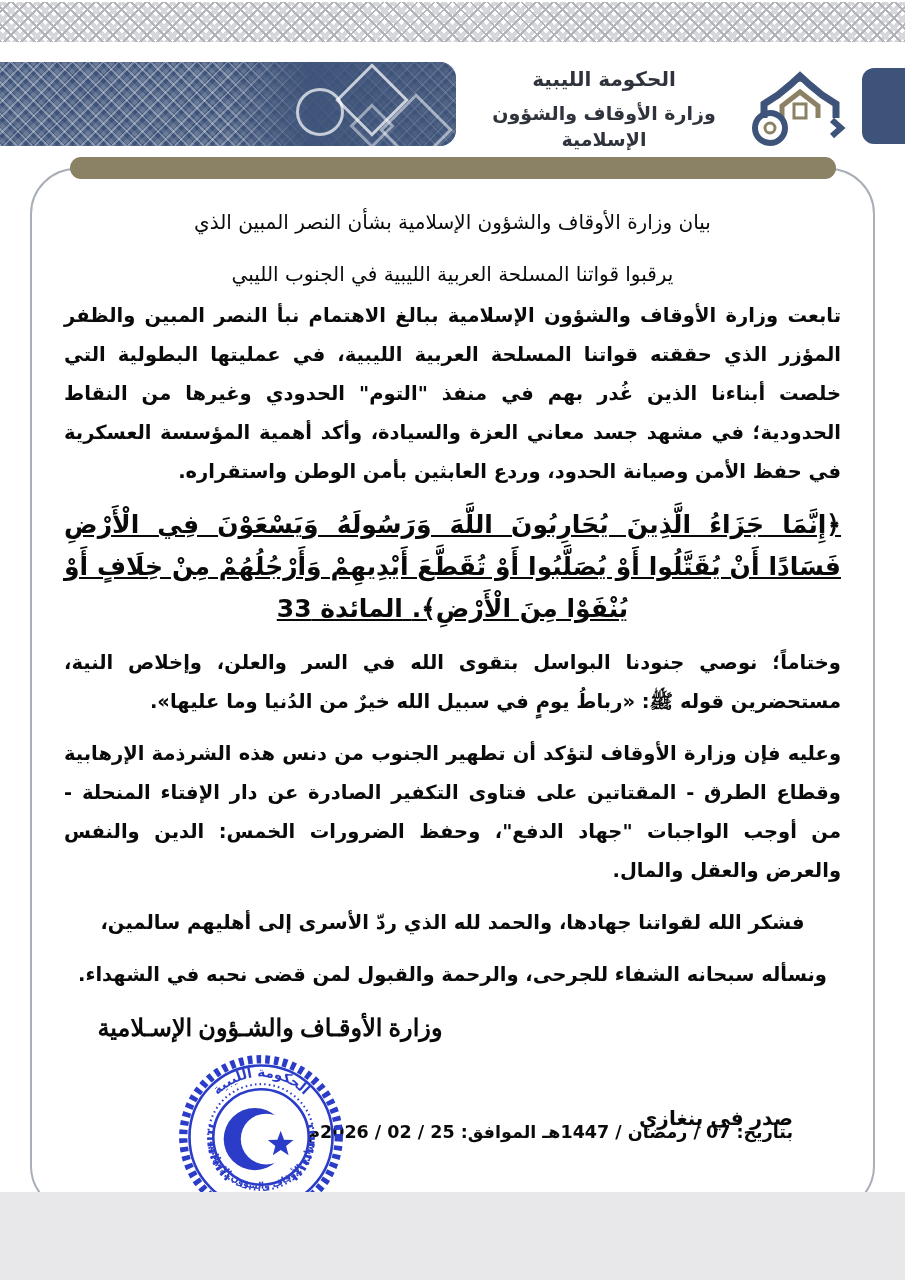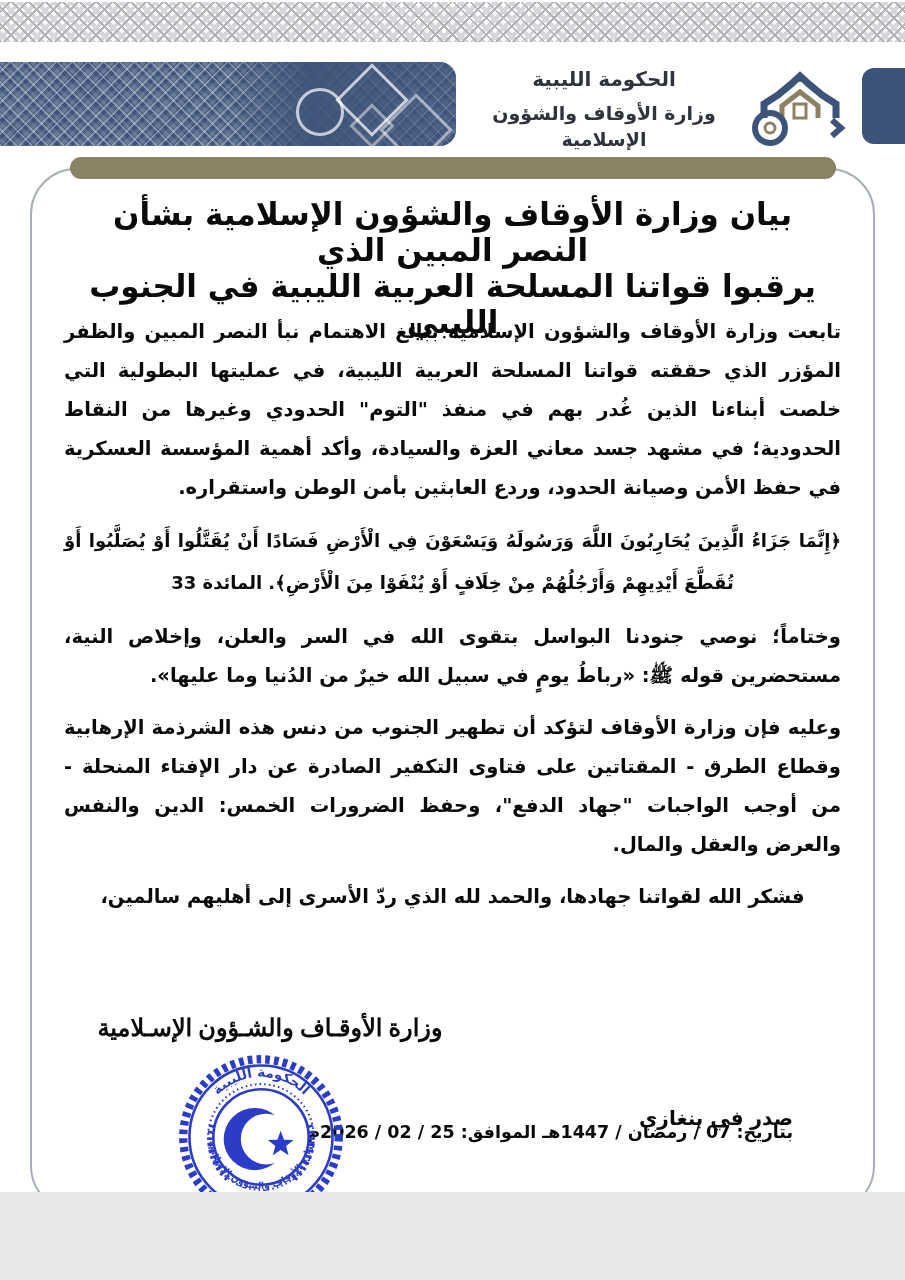--- a/index.html
+++ b/index.html
@@ -66,29 +66,29 @@
     position:absolute; left:70px; top:157px; width:766px; height:22px;
     background:#8b8164; border-radius:11px; z-index:3;
   }
   .pill{position:absolute; background:#3e5379; border-radius:10px; z-index:4;}
   .pill1{left:347px; top:1197px; width:120px; height:20px;}
   .pill2{left:462px; top:1201px; width:104px; height:20px;}
 
   
   .title{
     position:absolute; left:85px; right:85px; top:196px; z-index:2;
-    direction:rtl; text-align:center; font-weight:bold; font-size:31px; line-height:36px;
+    direction:rtl; text-align:center; font-weight:normal; font-size:20px; line-height:52px;
   }
   .body-text{
-    position:absolute; left:64px; right:64px; top:312px; z-index:2;
+    position:absolute; left:64px; right:64px; top:296px; z-index:2;
     direction:rtl; text-align:justify; font-weight:bold;
     font-size:19.5px; line-height:39px;
   }
   .body-text p{margin:0 0 13px;}
-  .quran{font-size:18px; line-height:42px; text-align:justify; text-align-last:center;}
+  .quran{font-size:25px; line-height:42px; text-align:justify; text-align-last:center;text-decoration:underline;}
   .centered{text-align:center; text-align-last:center;}
 
   .signature{
     position:absolute; left:80px; top:1014px; width:380px; z-index:6;
     direction:rtl; text-align:center; font-weight:bold; font-size:24px;font-family:Liberation Serif, serif;
   }
   .stamp{position:absolute; left:176px; top:1052px; width:170px; height:170px; z-index:5;}
 
   .issue-place{
     position:absolute; right:112px; top:1086px; z-index:2;
@@ -149,20 +149,21 @@
     <div>بيان وزارة الأوقاف والشؤون الإسلامية بشأن النصر المبين الذي</div>
     <div>يرقبوا قواتنا المسلحة العربية الليبية في الجنوب الليبي</div>
   </div>
 
   <div class="body-text">
     <p>تابعت وزارة الأوقاف والشؤون الإسلامية ببالغ الاهتمام نبأ النصر المبين والظفر المؤزر الذي حققته قواتنا المسلحة العربية الليبية، في عمليتها البطولية التي خلصت أبناءنا الذين غُدر بهم في منفذ "التوم" الحدودي وغيرها من النقاط الحدودية؛ في مشهد جسد معاني العزة والسيادة، وأكد أهمية المؤسسة العسكرية في حفظ الأمن وصيانة الحدود، وردع العابثين بأمن الوطن واستقراره.</p>
     <p class="quran"><span>﴿إِنَّمَا جَزَاءُ الَّذِينَ يُحَارِبُونَ اللَّهَ وَرَسُولَهُ وَيَسْعَوْنَ فِي الْأَرْضِ فَسَادًا أَنْ يُقَتَّلُوا أَوْ يُصَلَّبُوا أَوْ تُقَطَّعَ أَيْدِيهِمْ وَأَرْجُلُهُمْ مِنْ خِلَافٍ أَوْ يُنْفَوْا مِنَ الْأَرْضِ﴾.</span> <span>المائدة 33</span></p>
     <p>وختاماً؛ نوصي جنودنا البواسل بتقوى الله في السر والعلن، وإخلاص النية، مستحضرين قوله ﷺ: «رباطُ يومٍ في سبيل الله خيرٌ من الدُنيا وما عليها».</p>
     <p>وعليه فإن وزارة الأوقاف لتؤكد أن تطهير الجنوب من دنس هذه الشرذمة الإرهابية وقطاع الطرق - المقتاتين على فتاوى التكفير الصادرة عن دار الإفتاء المنحلة - من أوجب الواجبات "جهاد الدفع"، وحفظ الضرورات الخمس: الدين والنفس والعرض والعقل والمال.</p>
     <p class="centered">فشكر الله لقواتنا جهادها، والحمد لله الذي ردّ الأسرى إلى أهليهم سالمين،</p>
+    <p class="centered">ونسأله سبحانه الشفاء للجرحى، والرحمة والقبول لمن قضى نحبه في الشهداء.</p>
   </div>
 
   <div class="signature">وزارة الأوقـاف والشـؤون الإسـلامية</div>
 
   <div class="stamp">
     <svg viewBox="0 0 164 164" width="170" height="170">
       <defs>
         <path id="arcT" d="M 24 82 A 58 58 0 0 1 140 82"></path>
         <path id="arcB" d="M 32 82 A 50 50 0 0 0 132 82"></path>
       </defs>

